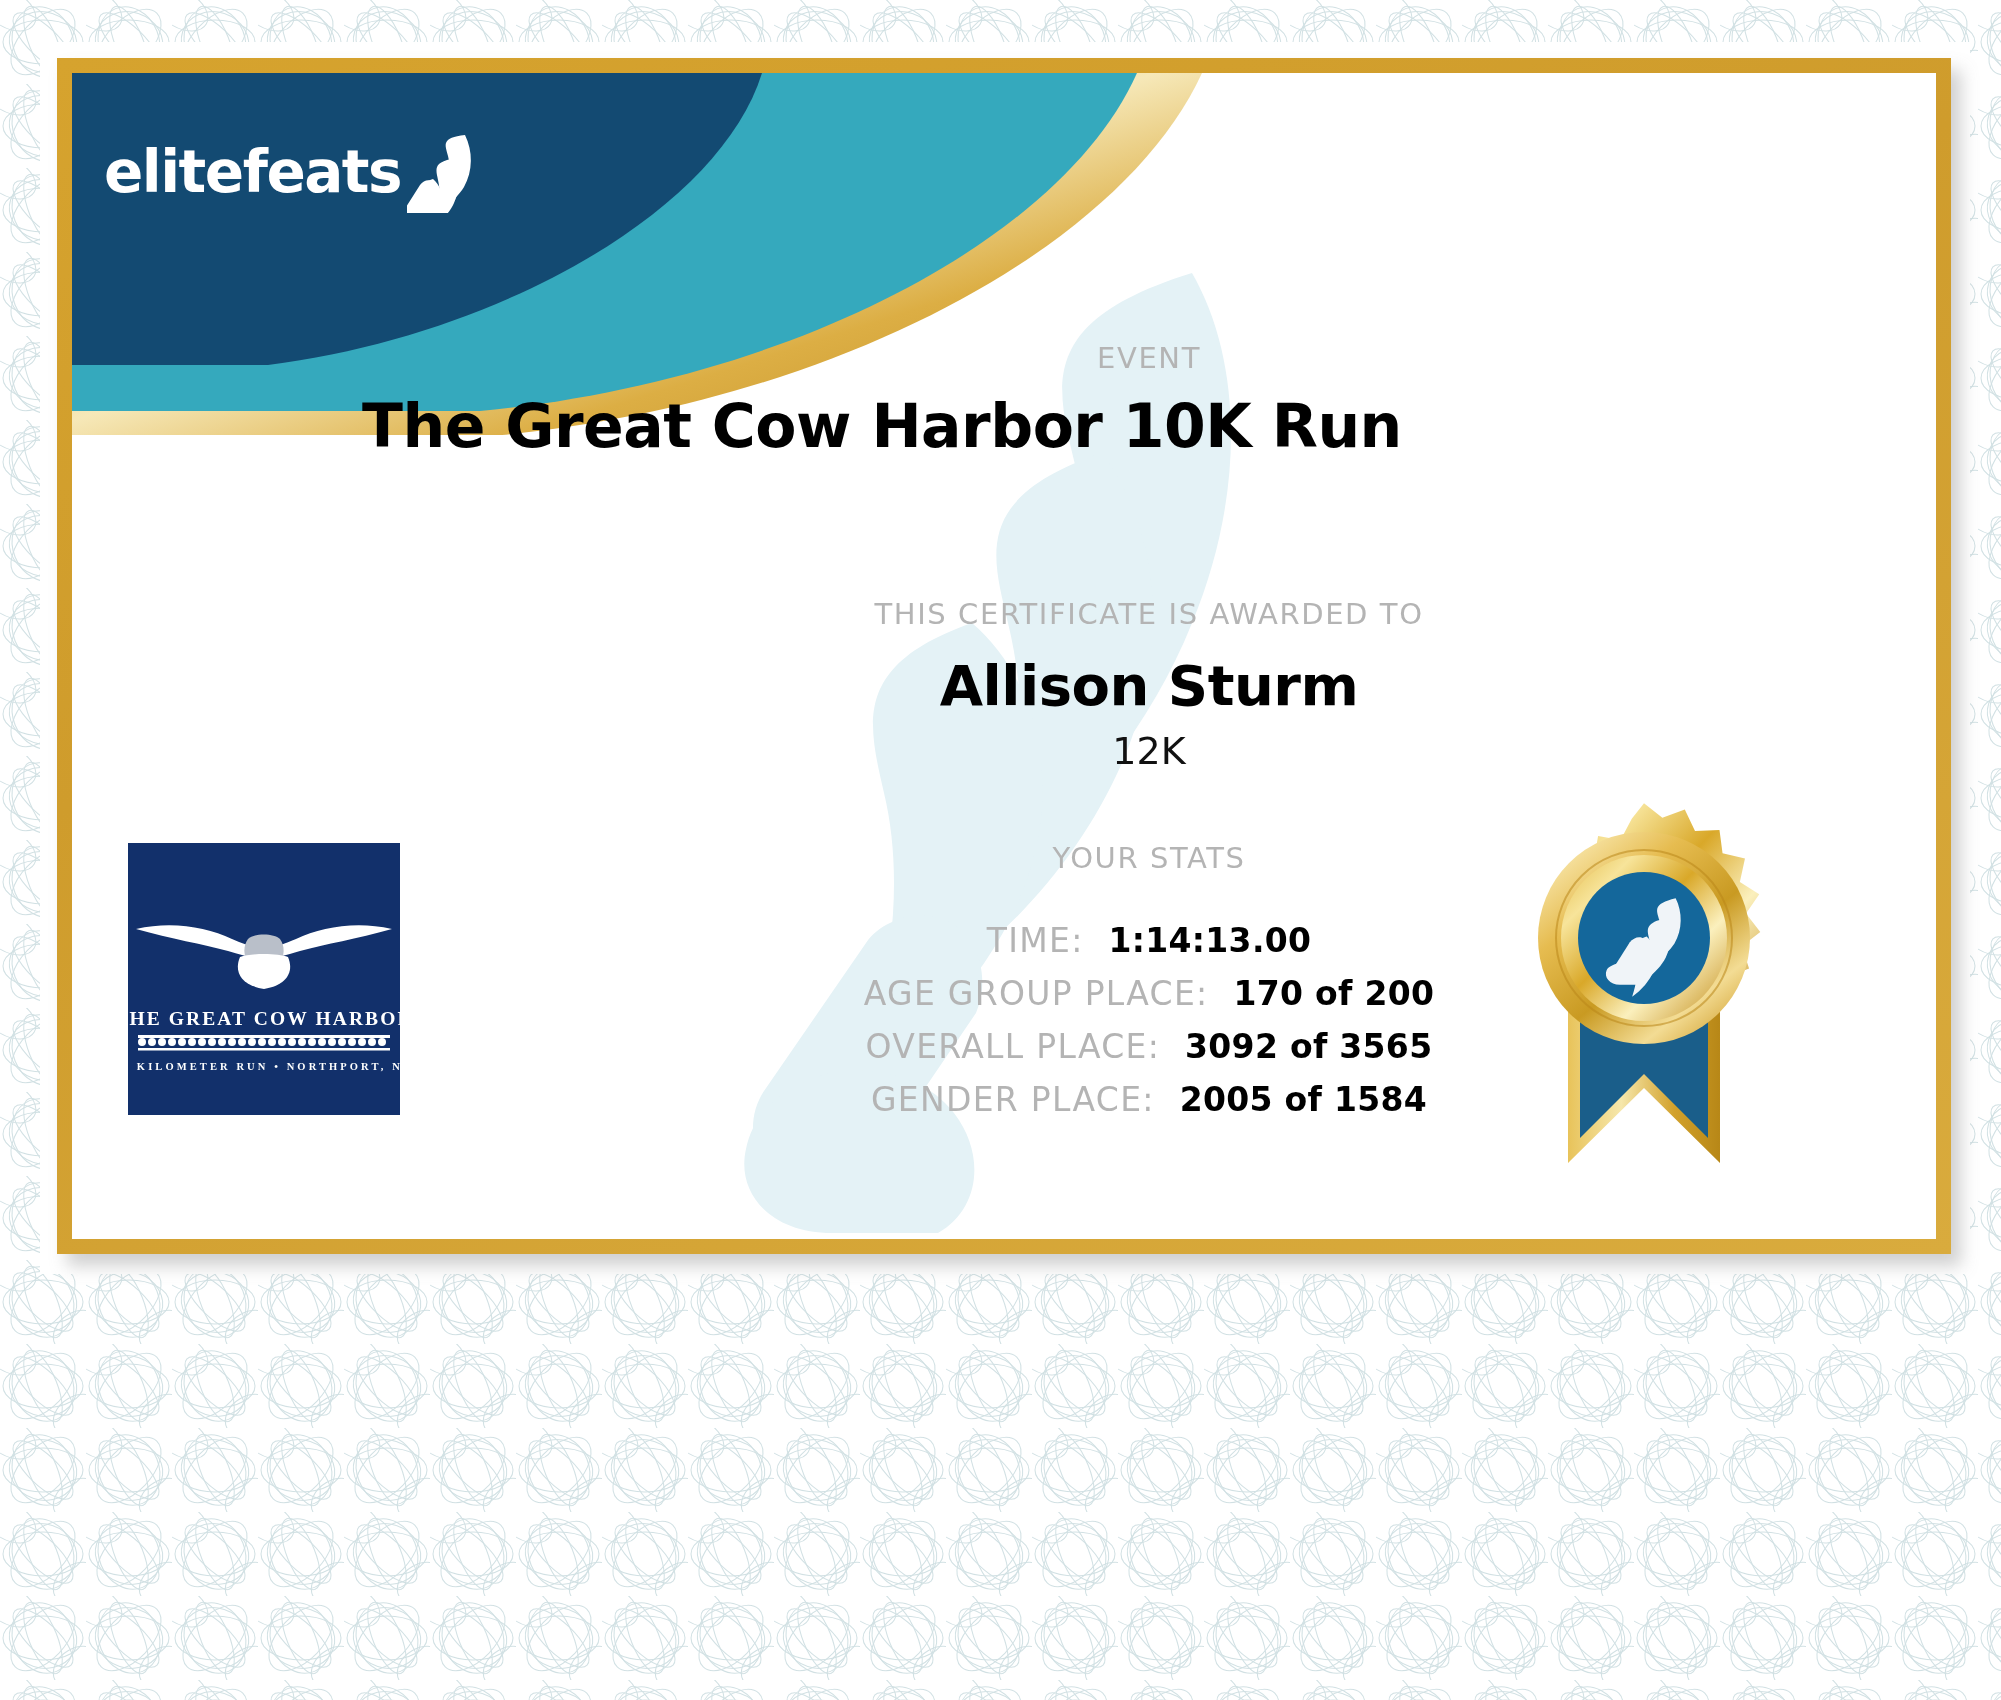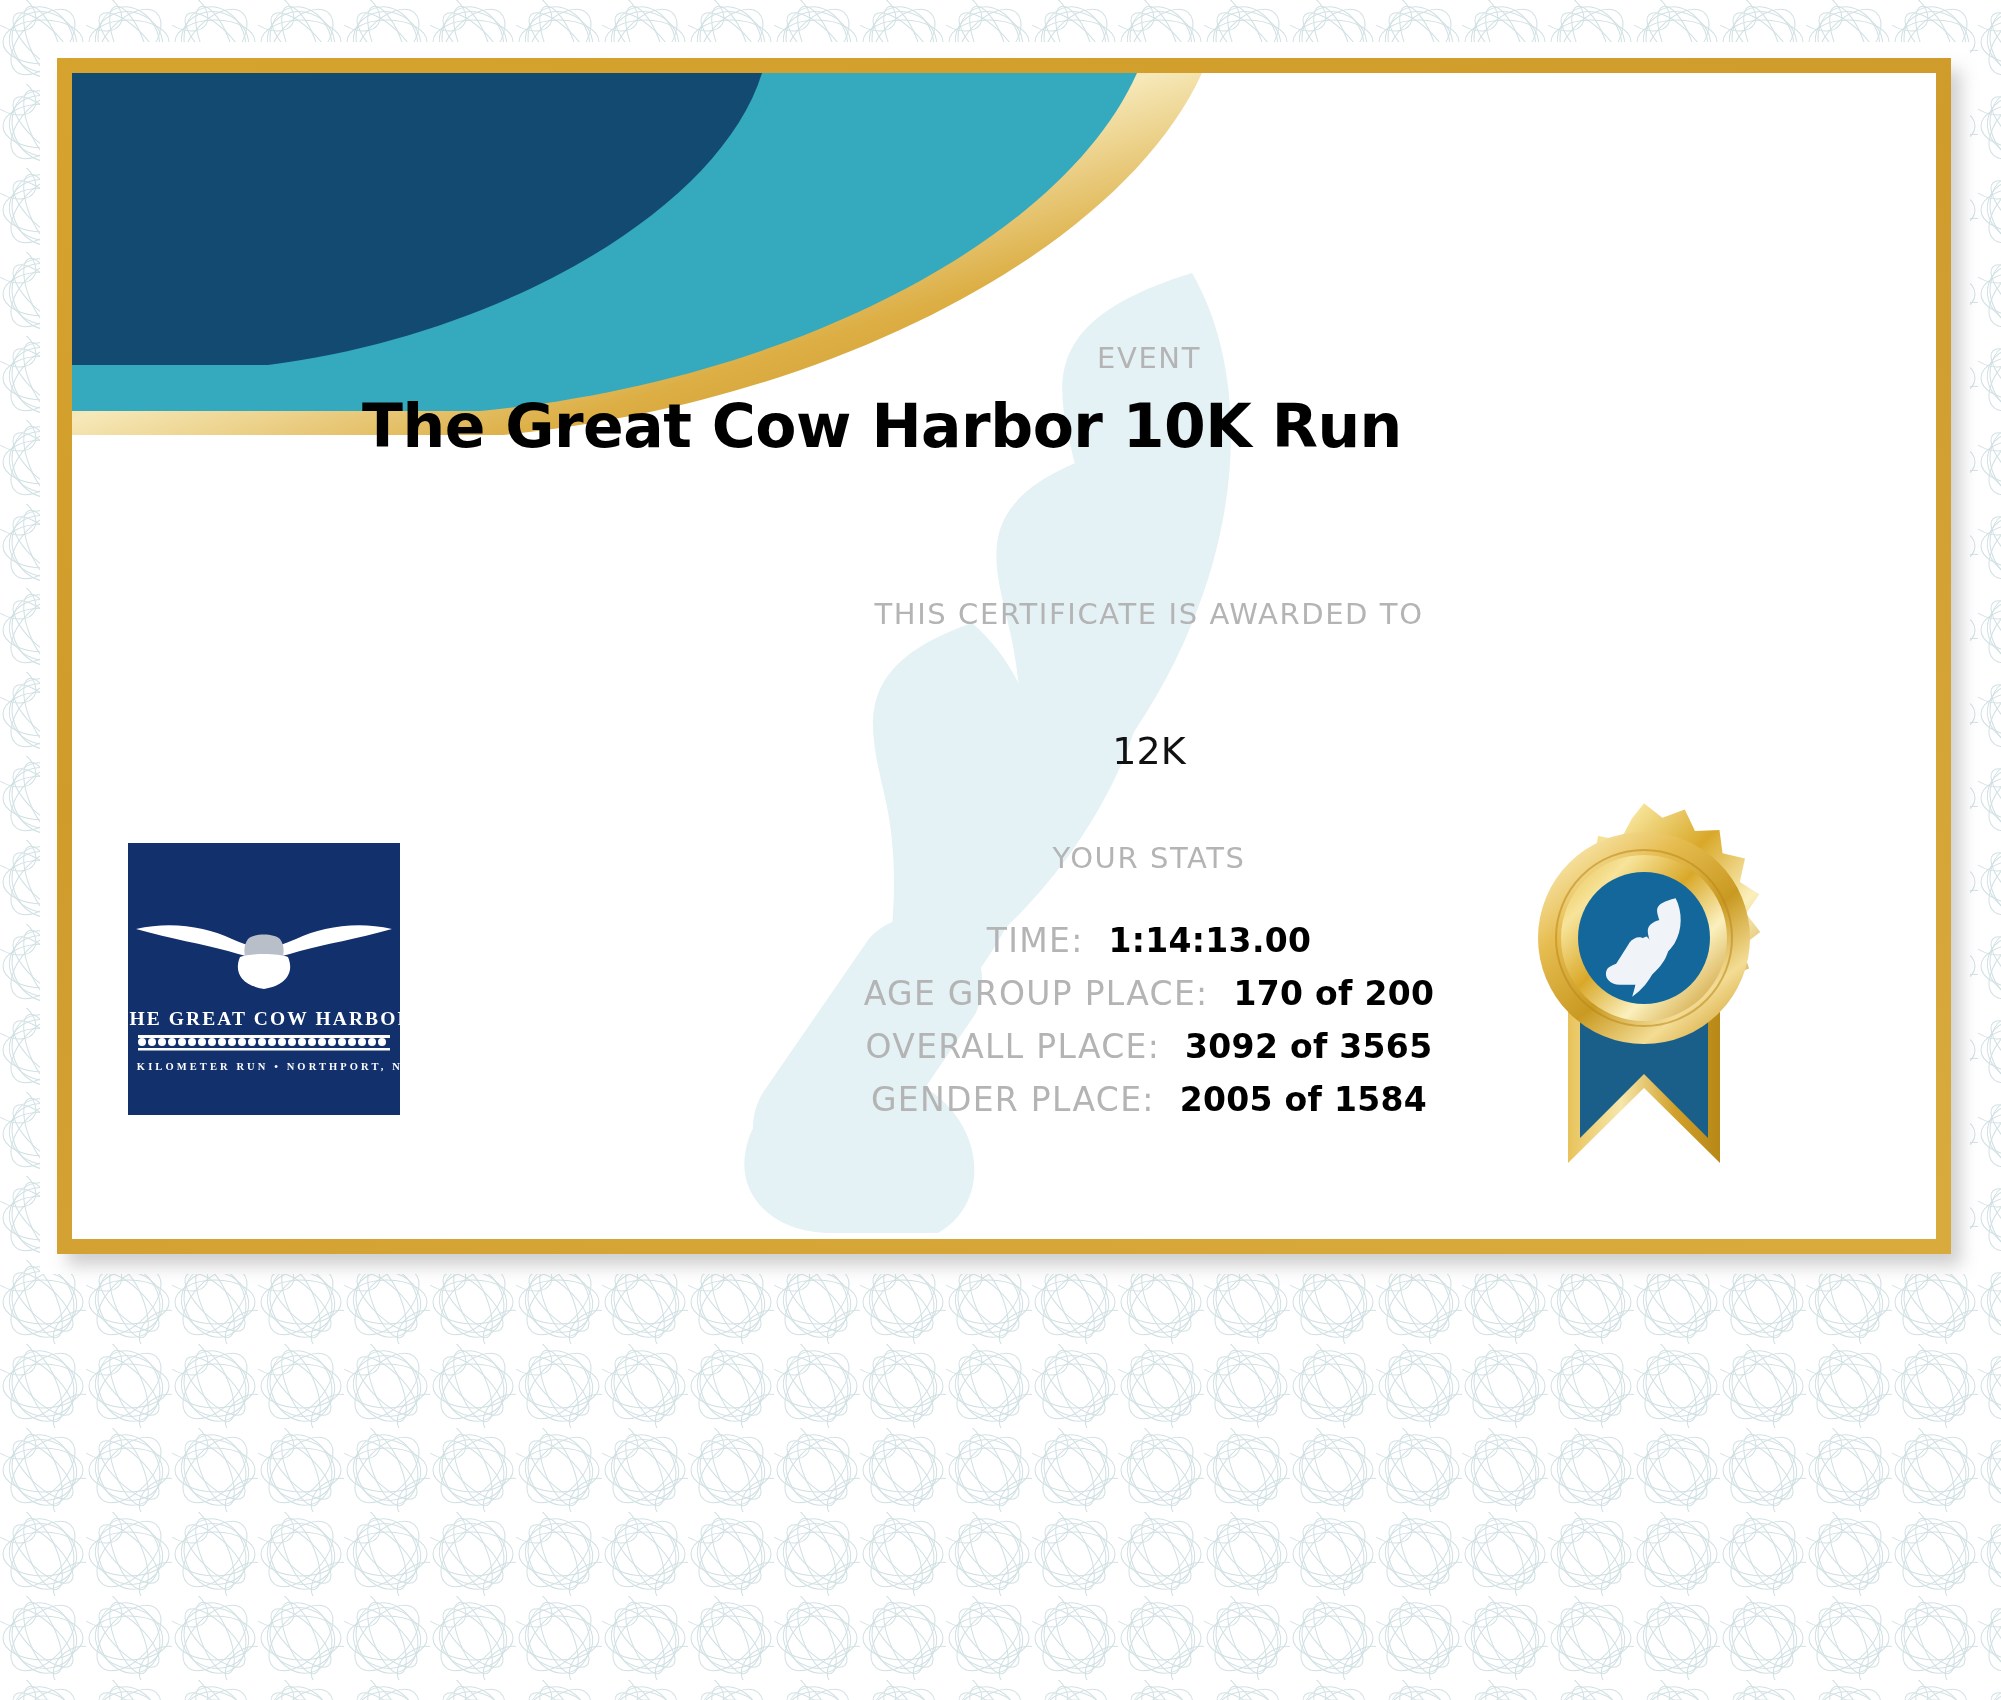--- a/index.html
+++ b/index.html
@@ -289,29 +289,47 @@
           <stop offset="48%" stop-color="#f6e8b8"></stop>
           <stop offset="70%" stop-color="#dcae44"></stop>
           <stop offset="100%" stop-color="#bf8c22"></stop>
         </linearGradient>
       </defs>
       <path d="M0 0 H1130 C1050 175 760 330 430 362 L0 362 Z" fill="url(#goldArc)"></path>
       <path d="M0 0 H1065 C992 164 722 308 408 338 L0 338 Z" fill="#35a9bd"></path>
       <path d="M0 0 H690 C648 136 430 262 196 292 L0 292 Z" fill="#134a72"></path>
     </svg>
 
+    <div class="logo-wordmark">
+      <span class="word">elitefeats</span>
+      <svg width="78" height="82" viewBox="0 0 78 82">
+        <g fill="#ffffff">
+          <path d="M58 4 C66 20 66 40 57 56 C52 64 45 71 37 76
+                   C43 59 45 40 41 25 C38 13 34 7 58 4 Z"></path>
+          <path d="M44 28 C53 40 54 57 47 72 C43 81 36 88 29 94
+                   C33 78 34 62 31 49 C29 39 26 32 44 28 Z"></path>
+          <path d="M26 48 C36 57 39 72 33 86 C29 96 20 105 10 112
+                   C15 97 17 82 14 70 C12 60 10 53 26 48 Z"></path>
+          <path d="M24 50 C29 53 30 59 28 64 L14 86 C11 90 5 92 1 89
+                   C-3 86 -4 80 -1 76 L13 54 C16 50 21 48 24 50 Z"></path>
+          <path d="M5 74 C13 70 23 72 28 78 C33 85 32 93 26 97 L9 97
+                   C0 97 -5 91 -3 84 C-2 80 1 76 5 74 Z"></path>
+        </g>
+      </svg>
+    </div>
 
     <div class="content">
 
       <div class="event-label label-muted">EVENT</div>
 
       <div class="event-title">The Great Cow Harbor 10K Run</div>
 
       <div class="awarded-label label-muted">THIS CERTIFICATE IS AWARDED TO</div>
 
+      <div class="recipient-name">Allison Sturm</div>
 
       <div class="recipient-division">12K</div>
 
       <div class="stats-label label-muted">YOUR STATS</div>
 
       <div class="stats-list">
         <div class="stat-row">
           <span class="stat-key">TIME:</span>
           <span class="stat-val">1:14:13.00</span>
         </div>

